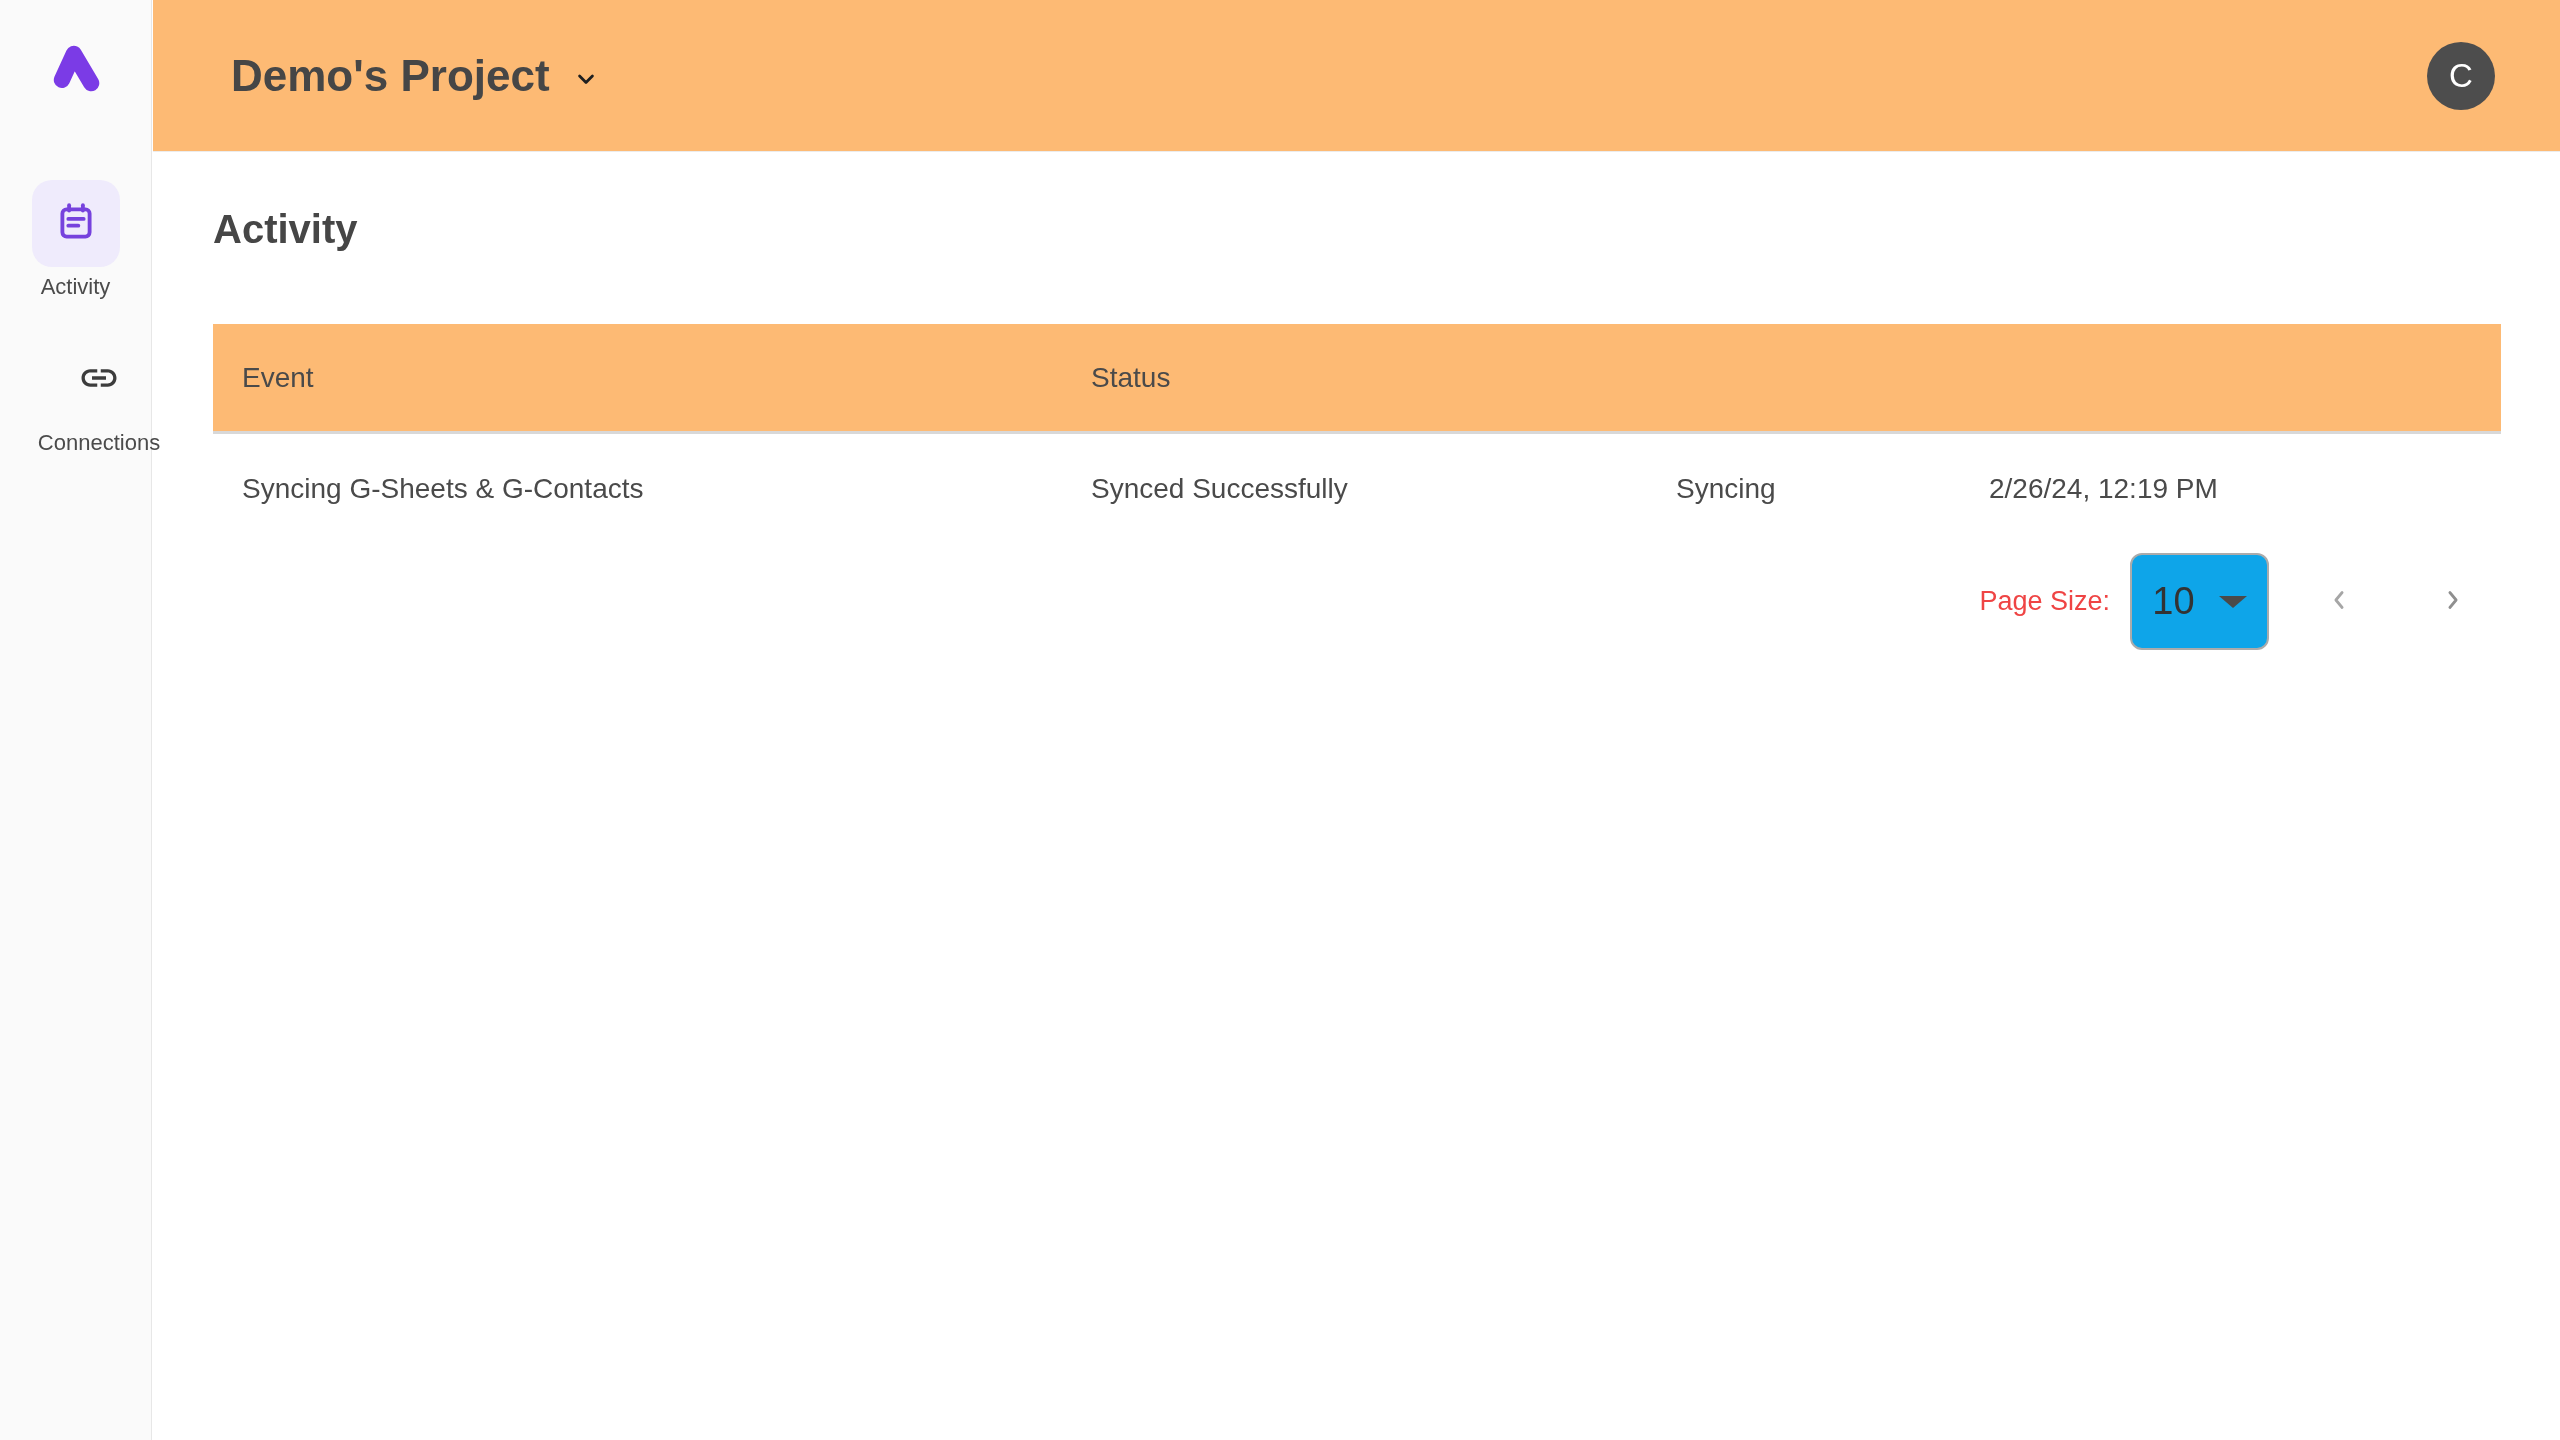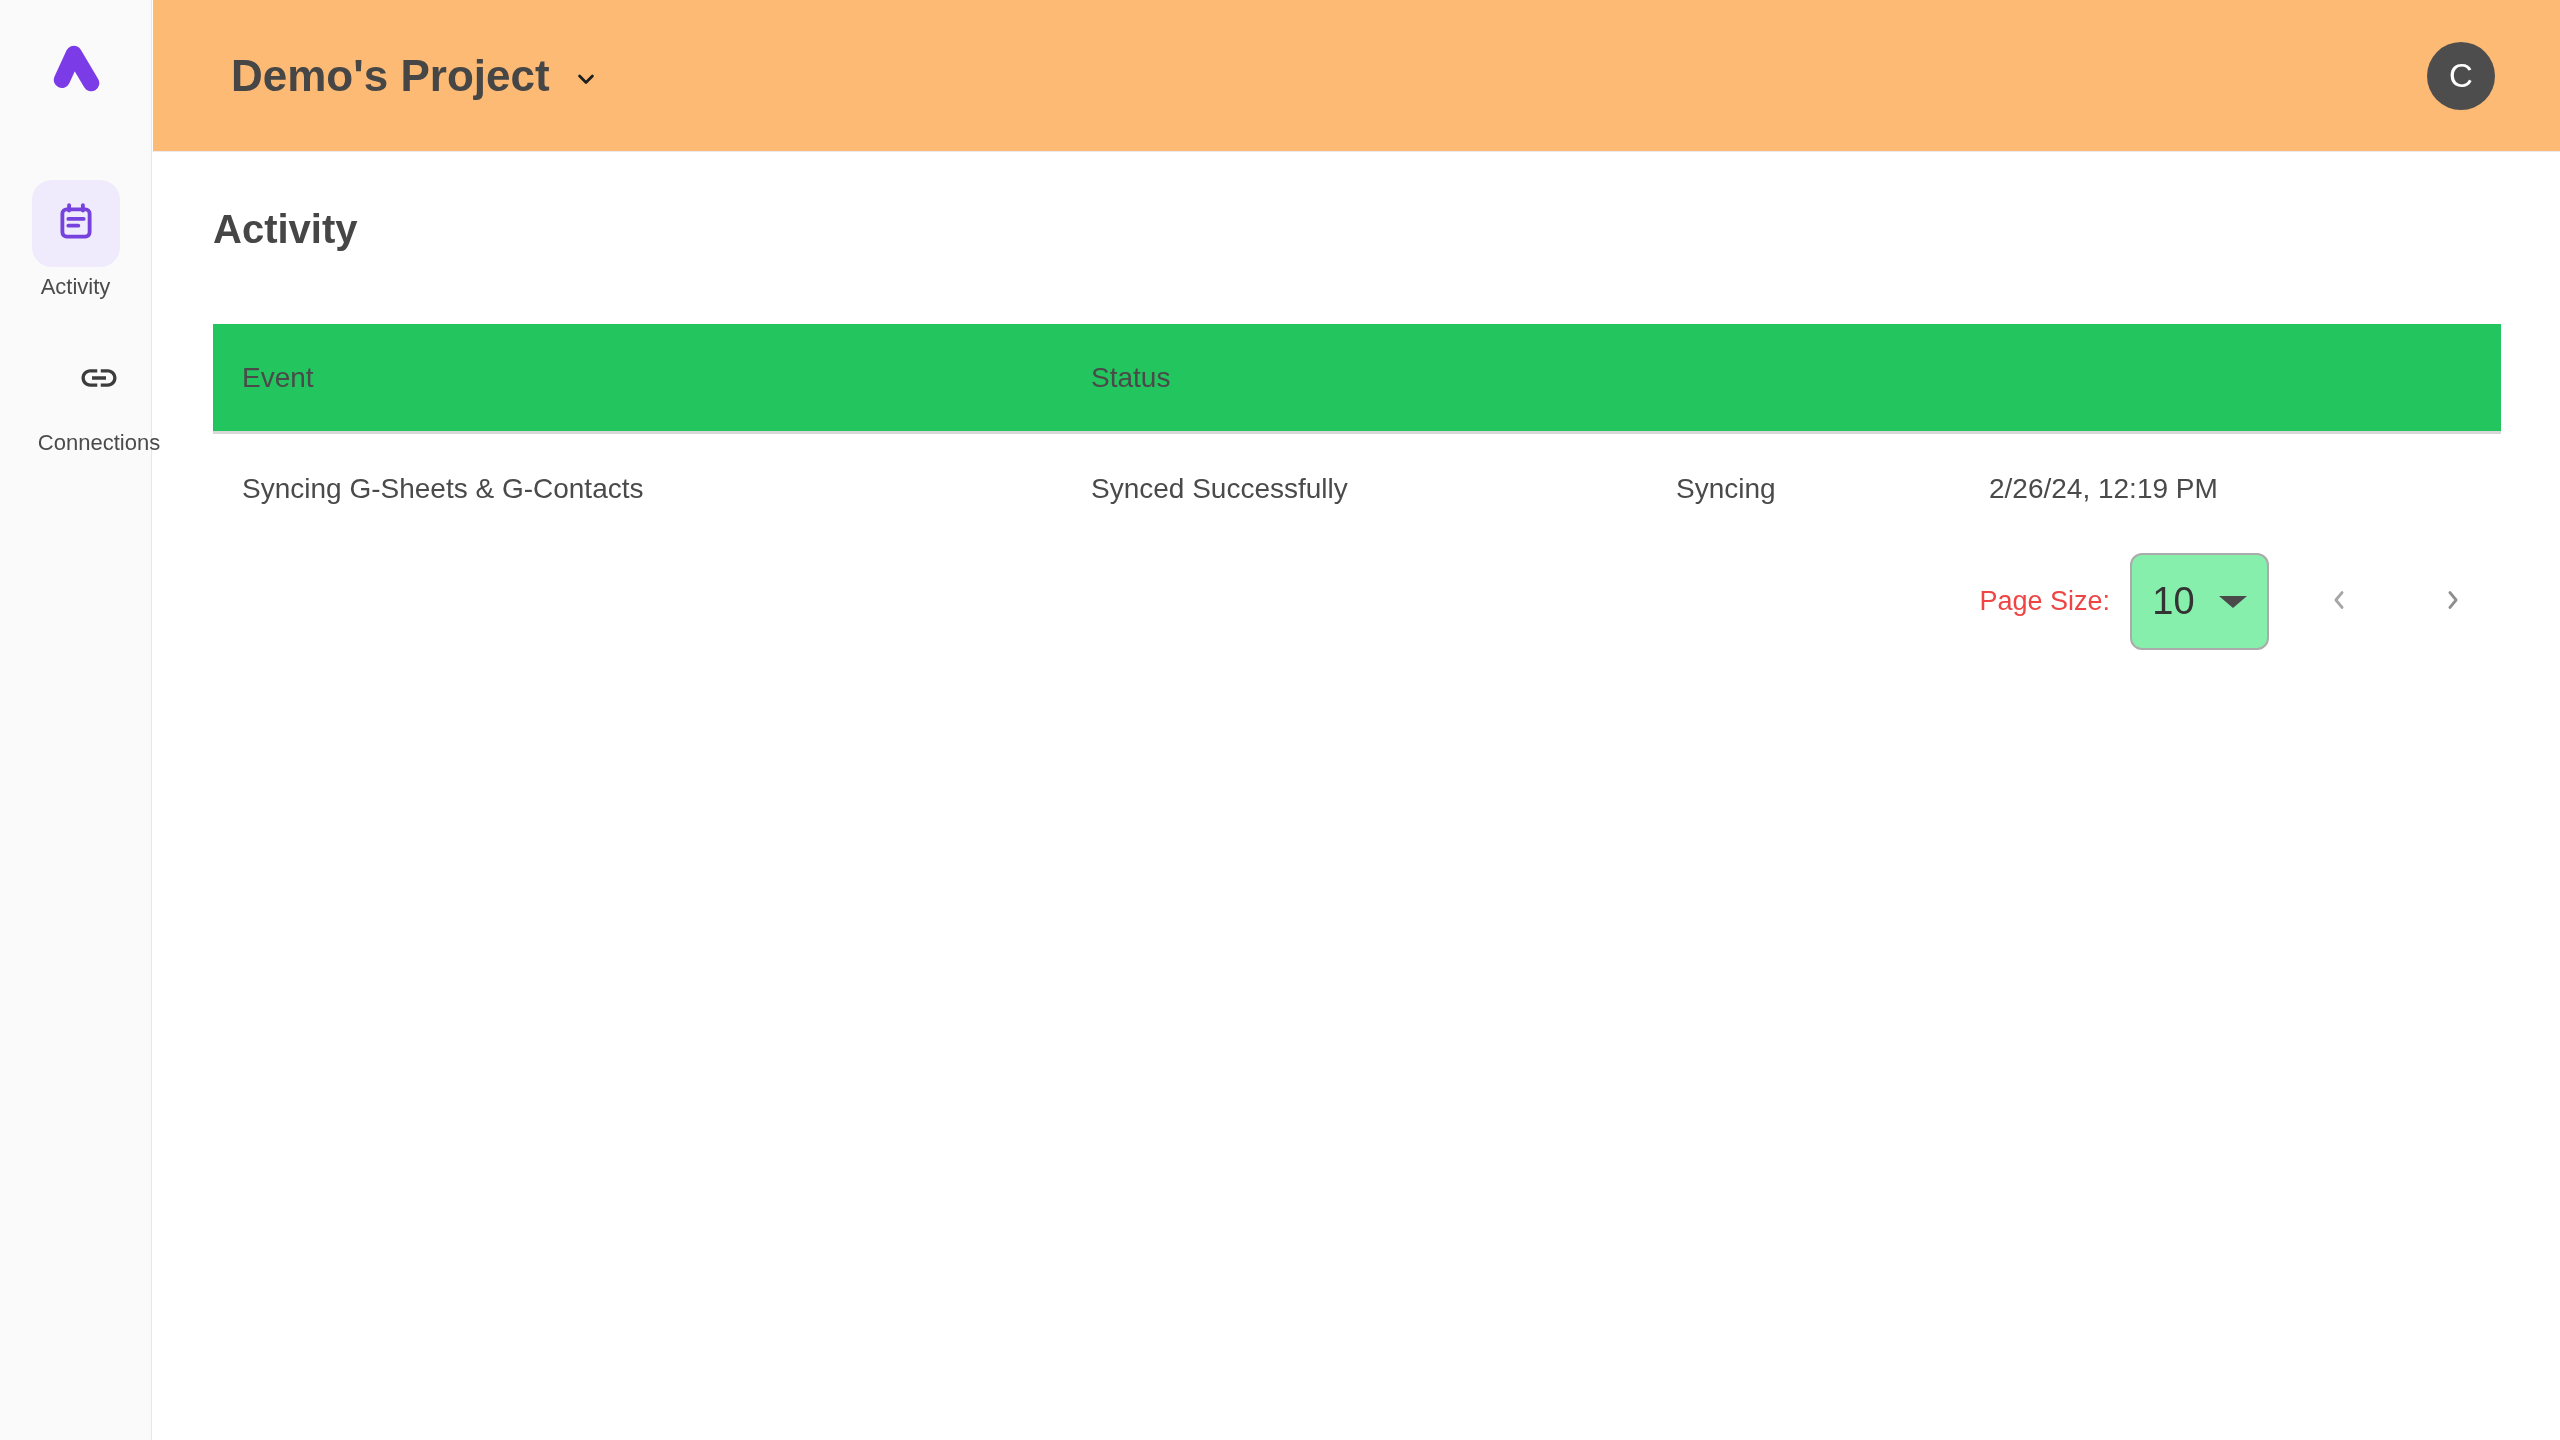--- a/index.html
+++ b/index.html
@@ -35,31 +35,31 @@
 
   
   .main { position:absolute; left:153px; top:153px; width:2407px;
           padding:54px 59px 0 60px; }
   .page-heading { font-size:40px; font-weight:700; color:#464646; }
 
   .tbl { margin-top:72px; width:2288px; }
   .tbl-head, .tbl-row { display:grid;
       grid-template-columns:878px 585px 313px 512px;
       height:110px; align-items:center; }
-  .tbl-head { background:#22c55e; border-bottom:3px solid #d8d8d8; }
+  .tbl-head { background:#fdba74; border-bottom:3px solid #d8d8d8; }
   .cell { font-size:28px; color:#4a4a4a; }
   .cell.first { padding-left:29px; }
 
   
   .pagination { width:2288px; margin-top:9px; height:97px; display:flex;
                 align-items:center; justify-content:flex-end;
                 padding-right:24px; }
   .page-size-label { font-size:27px; color:#ef4444; }
   .page-size-select { margin-left:20px; width:139px; height:97px;
-      border:2px solid #ababab; border-radius:12px; background:#86efac;
+      border:2px solid #ababab; border-radius:12px; background:#0ea5e9;
       display:flex; align-items:center; justify-content:center; gap:24px;
       cursor:pointer; }
   .page-size-value { font-size:38px; color:#333333; }
   .select-caret { width:0; height:0; border-left:14px solid transparent;
       border-right:14px solid transparent; border-top:12px solid #4a4a4a; }
   .pager-btn { width:48px; height:48px; display:flex; align-items:center;
       justify-content:center; background:none; border:none; cursor:pointer; }
   .pager-btn.prev { margin-left:46px; }
   .pager-btn.next { margin-left:66px; }
 </style>

